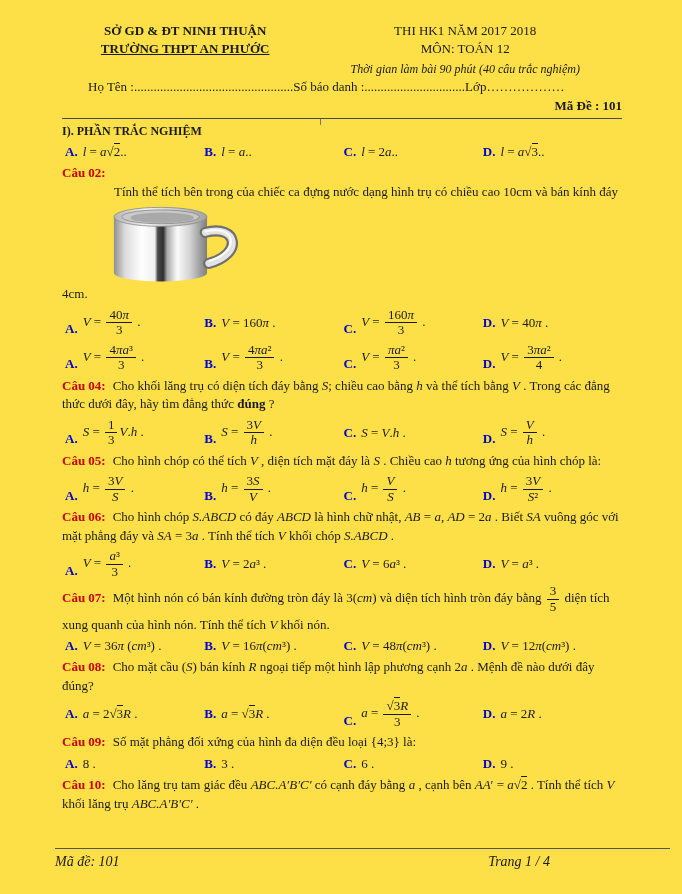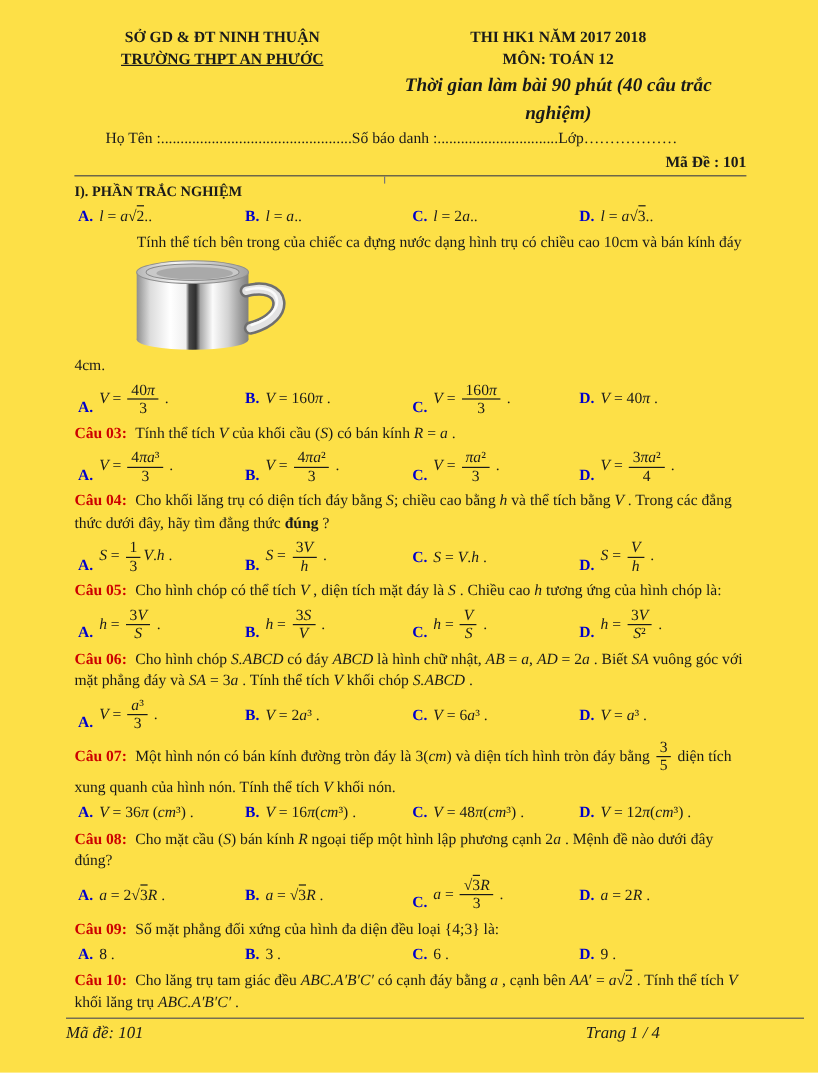--- a/index.html
+++ b/index.html
@@ -12,22 +12,22 @@
     font-family:"Liberation Serif","DejaVu Serif",serif;
     font-size:13px;line-height:1.42;color:#1a1a1a;
   }
   .content{padding:22px 60px 0 62px;}
   
   .hdr{display:flex;width:100%;}
   .hdr-left{width:44%;text-align:center;}
   .hdr-right{width:56%;text-align:center;}
   .hdr-left .l1{font-weight:bold;}
   .hdr-left .l2{font-weight:bold;text-decoration:underline;}
-  .hdr-right .l1,.hdr-right .l2{font-weight:bold;}
-  .hdr-right .l3{font-style:italic;font-size:16px;margin-top:2px;font-weight:bold;}
+  .hdr-right .l1,.hdr-right .l2{font-weight:normal;}
+  .hdr-right .l3{font-style:italic;font-size:12px;margin-top:2px;}
   .formline{padding-left:26px;white-space:nowrap;overflow:hidden;}
   .codeline{font-weight:bold;padding-left:366px;margin-top:1px;text-align:right;}
   .hdr-rule{position:relative;border-top:1.6px solid #4a4a4a;margin-top:2px;}
   .hdr-rule .tick{position:absolute;left:46%;top:0;width:1px;height:6px;background:#777;}
   .section-title{font-weight:bold;font-size:12px;margin:4px 0 2px 0;}
   
   .q{margin:0 0 2px 0;}
   .stem{margin:2px 0 0 0;}
   .qlabel{color:#cc0000;font-weight:bold;margin-right:7px;}
   .q.own .qlabel{display:block;}
@@ -99,20 +99,21 @@
 
   <div class="opt">
     <span class="letter">D.</span>
     <span class="formula"><i>l</i> = <i>a</i>√<span class="o">3</span>..</span>
   </div>
 </div>
   </div>
 
   <div class="q own">
     <p class="stem">
+            <b class="qlabel">Câu 02:</b>
             <span class="stemtext">Tính thể tích bên trong của chiếc ca đựng nước dạng hình trụ có chiều cao 10cm và bán kính đáy</span>
           </p>
     <div class="figwrap">
       <div class="fig">
   <svg width="138" height="82" viewBox="0 0 160 95">
     <defs>
       <linearGradient id="mgrad" x1="0" y1="0" x2="1" y2="0">
         <stop offset="0" stop-color="#8f8f8f"></stop>
                     <stop offset="0.12" stop-color="#dcdcdc"></stop>
         <stop offset="0.30" stop-color="#ffffff"></stop>
@@ -167,21 +168,20 @@
   </div>
 
   <div class="opt">
     <span class="letter">D.</span>
     <span class="formula"><i>V</i> = 40<i>π</i> .</span>
   </div>
 </div>
   </div>
 
   <div class="q">
-    <p class="stem"><b class="qlabel">Câu 03:</b><span class="stemtext">Tính thể tích <i>V</i> của khối cầu (<i>S</i>) có bán kính <i>R</i> = <i>a</i> .</span></p>
 
     <div class="opts">
   <div class="opt">
     <span class="letter">A.</span>
     <span class="formula"><i>V</i> = <span class="f">
                   <span class="n">4<i>πa</i>³</span>
                   <span class="d">3</span>
                 </span> .</span>
   </div>
 

